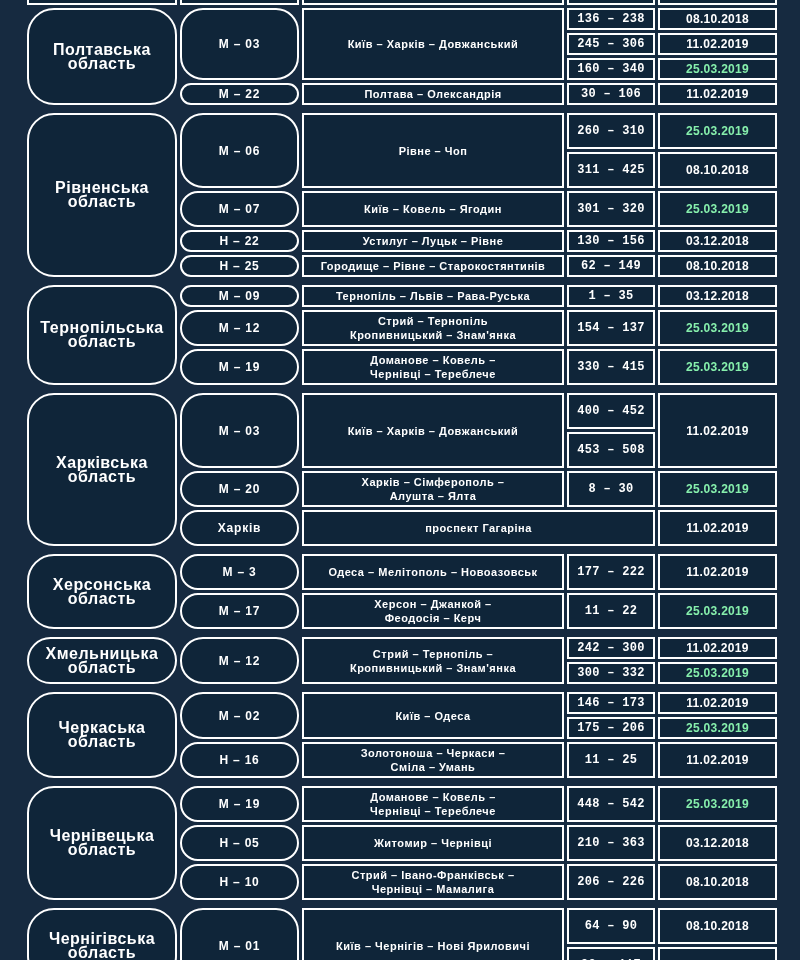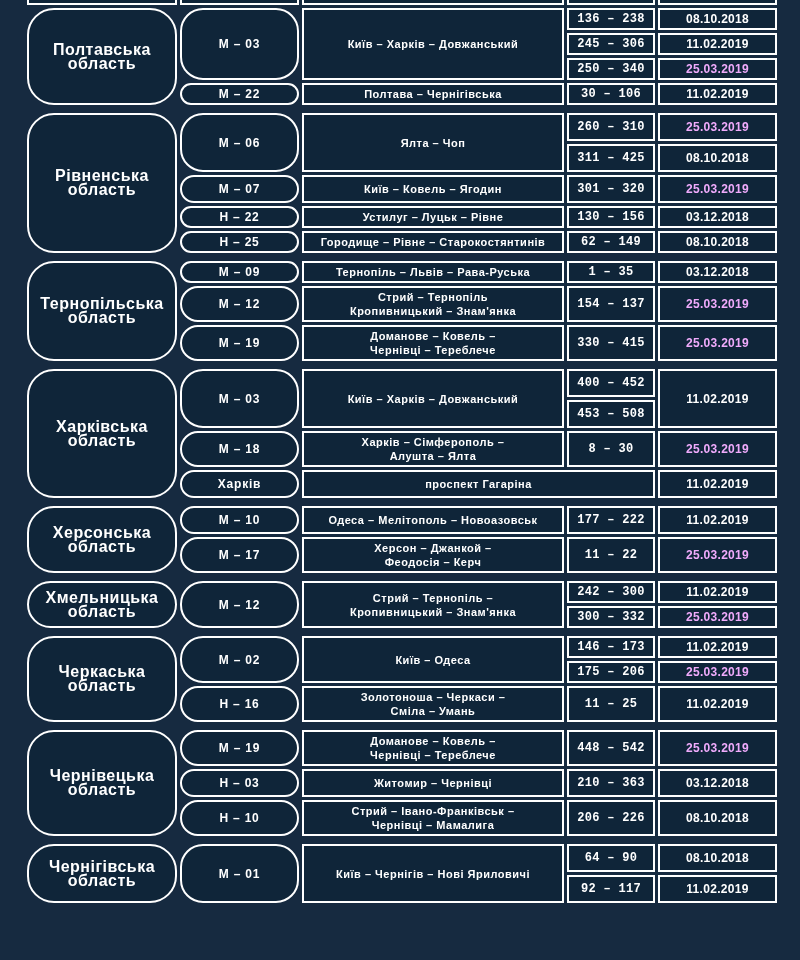--- a/index.html
+++ b/index.html
@@ -45,22 +45,22 @@
     text-align: center;
     vertical-align: middle;
     height: 22px;
     padding: 2px 4px;
   }
   td.oblast { font-size: 16px; white-space: pre-line; border-radius: 27px; }
   td.route  { white-space: pre-line; font-size: 11px; margin-left: 28px; }
   td.code   { letter-spacing: 0.8px; border-radius: 23px; }
   td.km     { letter-spacing: 0.3px; font-family: Liberation Mono, monospace; }
   td.date   { letter-spacing: 0.3px; }
-  td.red    { color: #f0abfc; }
-  tr.tall td { height: 28px; }
+  td.red    { color: #86efac; }
+  tr.tall td { height: 36px; }
 </style>
 </head>
 <body>
 
 <div class="page">
 
   <div class="cutoff-row">
     <div class="cutoff-cell cw1"></div>
     <div class="cutoff-cell cw2"></div>
     <div class="cutoff-cell cw3"></div>
@@ -83,46 +83,46 @@
         <td class="code" rowspan="3">М – 03</td>
         <td class="route" rowspan="3">Київ – Харків – Довжанський</td>
         <td class="km">136 – 238</td>
         <td class="date">08.10.2018</td>
       </tr>
       <tr>
         <td class="km">245 – 306</td>
         <td class="date">11.02.2019</td>
       </tr>
       <tr>
-        <td class="km">250 – 340</td>
+        <td class="km">160 – 340</td>
         <td class="date red">25.03.2019</td>
       </tr>
       <tr>
         <td class="code">М – 22</td>
-        <td class="route">Полтава – Чернігівська</td>
+        <td class="route">Полтава – Олександрія</td>
         <td class="km">30 – 106</td>
         <td class="date">11.02.2019</td>
       </tr>
     </tbody>
   </table>
 
   <table class="section">
     <colgroup>
         <col class="c1">
         <col class="c2">
         <col class="c3">
         <col class="c4">
         <col class="c5">
       </colgroup>
     <tbody>
       <tr class="tall">
         <td class="oblast" rowspan="5">Рівненська
 область</td>
         <td class="code" rowspan="2">М – 06</td>
-        <td class="route" rowspan="2">Ялта – Чоп</td>
+        <td class="route" rowspan="2">Рівне – Чоп</td>
         <td class="km">260 – 310</td>
         <td class="date red">25.03.2019</td>
       </tr>
       <tr class="tall">
         <td class="km">311 – 425</td>
         <td class="date">08.10.2018</td>
       </tr>
       <tr class="tall">
         <td class="code">М – 07</td>
         <td class="route">Київ – Ковель – Ягодин</td>
@@ -193,21 +193,21 @@
 область</td>
         <td class="code" rowspan="2">М – 03</td>
         <td class="route" rowspan="2">Київ – Харків – Довжанський</td>
         <td class="km">400 – 452</td>
         <td class="date" rowspan="2">11.02.2019</td>
       </tr>
       <tr class="tall">
         <td class="km">453 – 508</td>
       </tr>
       <tr>
-        <td class="code">М – 18</td>
+        <td class="code">М – 20</td>
         <td class="route">Харків – Сімферополь –
 Алушта – Ялта</td>
         <td class="km">8 – 30</td>
         <td class="date red">25.03.2019</td>
       </tr>
       <tr class="tall">
         <td class="code">Харків</td>
         <td class="route" colspan="2">проспект Гагаріна</td>
         <td class="date">11.02.2019</td>
       </tr>
@@ -219,21 +219,21 @@
         <col class="c1">
         <col class="c2">
         <col class="c3">
         <col class="c4">
         <col class="c5">
       </colgroup>
     <tbody>
       <tr class="tall">
         <td class="oblast" rowspan="2">Херсонська
 область</td>
-        <td class="code">М – 10</td>
+        <td class="code">М – 3</td>
         <td class="route">Одеса – Мелітополь – Новоазовськ</td>
         <td class="km">177 – 222</td>
         <td class="date">11.02.2019</td>
       </tr>
       <tr>
         <td class="code">М – 17</td>
         <td class="route">Херсон – Джанкой –
 Феодосія – Керч</td>
         <td class="km">11 – 22</td>
         <td class="date red">25.03.2019</td>
@@ -309,21 +309,21 @@
       <tr>
         <td class="oblast" rowspan="3">Чернівецька
 область</td>
         <td class="code">М – 19</td>
         <td class="route">Доманове – Ковель –
 Чернівці – Тереблече</td>
         <td class="km">448 – 542</td>
         <td class="date red">25.03.2019</td>
       </tr>
       <tr class="tall">
-        <td class="code">Н – 03</td>
+        <td class="code">Н – 05</td>
         <td class="route">Житомир – Чернівці</td>
         <td class="km">210 – 363</td>
         <td class="date">03.12.2018</td>
       </tr>
       <tr>
         <td class="code">Н – 10</td>
         <td class="route">Стрий – Івано-Франківськ –
 Чернівці – Мамалига</td>
         <td class="km">206 – 226</td>
         <td class="date">08.10.2018</td>

